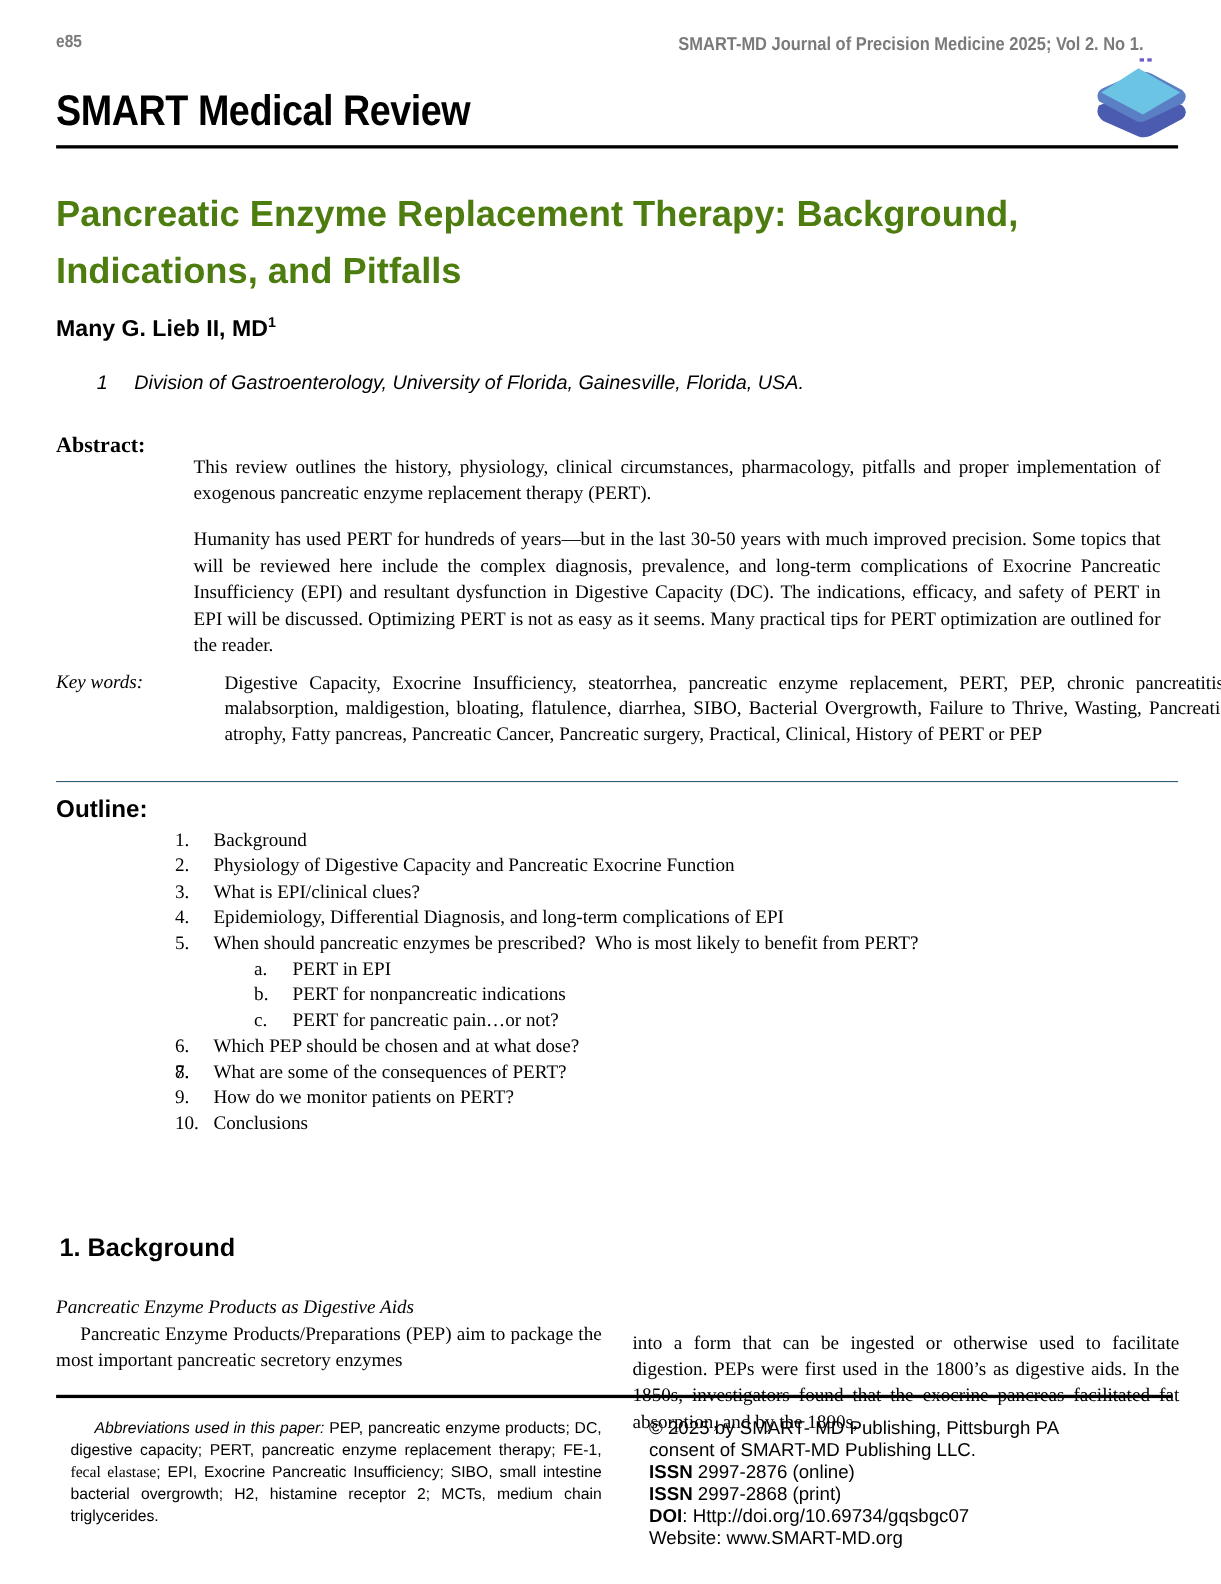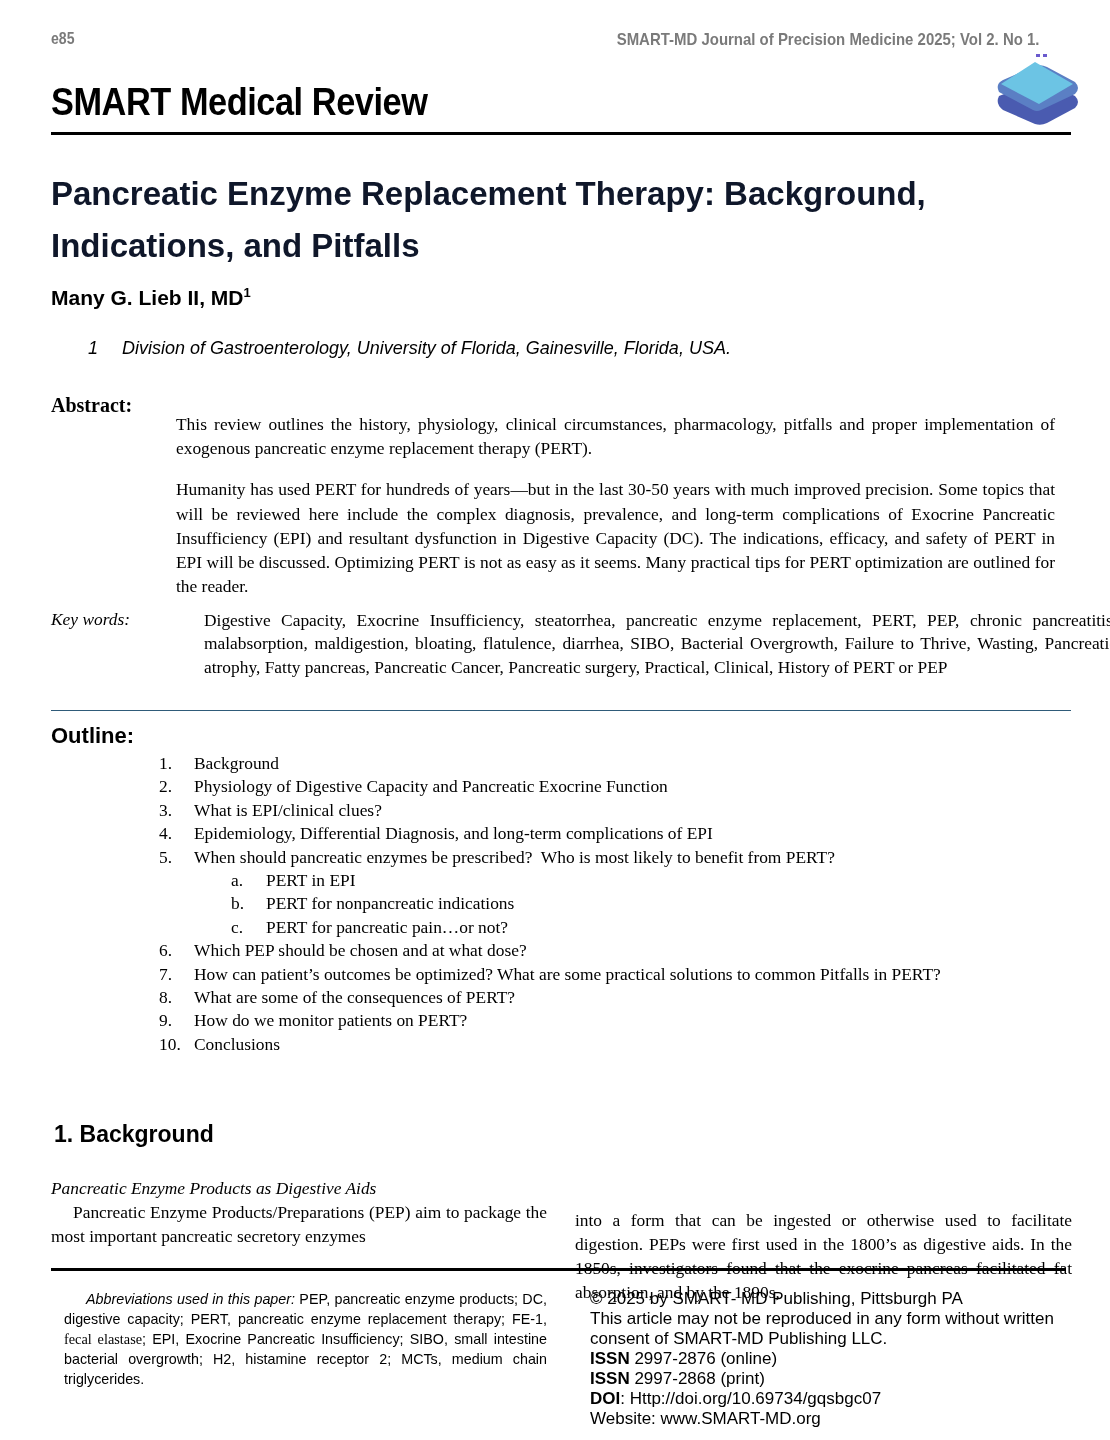--- a/index.html
+++ b/index.html
@@ -10,21 +10,21 @@
   .running-head { position: absolute; top: 30px; left: 51px; right: 40px; height: 22px; }
   .page-num { position: absolute; left: 0; top: 0; font-size: 16px; font-weight: bold; color: #7a7a7a; transform: scaleX(0.88); transform-origin: left; }
   .journal-name { position: absolute; right: 30px; top: 0; font-size: 17px; font-weight: bold; color: #7a7a7a; transform: scaleX(0.88); transform-origin: right; white-space: nowrap; }
   .dots { position: absolute; right: 20px; top: 13px; width: 14px; height: 4px; }
   .dots span { display: inline-block; width: 4px; height: 3px; background: #6a5acd; margin-right: 3px; }
 
   .brand { position: absolute; left: 51px; top: 80px; font-size: 39px; font-weight: bold; letter-spacing: -0.5px; transform: scaleX(0.88); transform-origin: left; white-space: nowrap; }
   .logo { position: absolute; left: 995px; top: 58px; width: 84px; height: 68px; }
   .header-rule { position: absolute; left: 51px; top: 132px; width: 1020px; height: 3px; background: #000; }
 
-  .title { position: absolute; left: 51px; top: 168px; width: 1030px; font-size: 33px; font-weight: bold; color: #0f172a; line-height: 52px; }
+  .title { position: absolute; left: 51px; top: 168px; width: 1030px; font-size: 33px; font-weight: bold; color: #4d7c0f; line-height: 52px; }
   .author { position: absolute; left: 51px; top: 285px; font-size: 21px; font-weight: bold; }
   .author sup { font-size: 13px; vertical-align: 8px; }
   .affil { position: absolute; left: 88px; top: 338px; font-size: 18px; font-style: italic; }
   .affil .num { display: inline-block; width: 34px; }
 
   .label-abstract { position: absolute; left: 51px; top: 394px; font-size: 20px; font-weight: bold; font-family: Liberation Serif, serif; }
   .abstract { position: absolute; left: 159px; top: 395px; width: 913px; font-size: 17.4px; line-height: 24.2px; text-align: justify; }
   .abstract p { margin: 17px; }
   .label-keywords { position: absolute; left: 51px; top: 609px; font-size: 17.4px; font-style: italic; }
   .keywords { position: absolute; left: 159px; top: 609px; width: 913px; font-size: 17.4px; line-height: 23.4px; text-align: justify; margin-left: 45px; }
@@ -92,38 +92,37 @@
 <div class="outline serif">
   <div class="ol-item"><span class="n">1.</span><span>Background</span></div>
   <div class="ol-item"><span class="n">2.</span><span>Physiology of Digestive Capacity and Pancreatic Exocrine Function</span></div>
   <div class="ol-item"><span class="n">3.</span><span>What is EPI/clinical clues?</span></div>
   <div class="ol-item"><span class="n">4.</span><span>Epidemiology, Differential Diagnosis, and long-term complications of EPI</span></div>
   <div class="ol-item"><span class="n">5.</span><span style="white-space:pre;">When should pancreatic enzymes be prescribed?  Who is most likely to benefit from PERT?</span></div>
   <div class="ol-sub"><span class="n">a.</span><span>PERT in EPI</span></div>
   <div class="ol-sub"><span class="n">b.</span><span>PERT for nonpancreatic indications</span></div>
   <div class="ol-sub"><span class="n">c.</span><span>PERT for pancreatic pain…or not?</span></div>
   <div class="ol-item"><span class="n">6.</span><span>Which PEP should be chosen and at what dose?</span></div>
-  <div class="ol-item"><span class="n">7.</span><span>How can patient’s outcomes be optimized? What are some practical solutions to common Pitfalls in PERT?</span></div>
+  <div class="ol-item"><span class="n">7.</span></div>
   <div class="ol-item"><span class="n">8.</span><span>What are some of the consequences of PERT?</span></div>
   <div class="ol-item"><span class="n">9.</span><span>How do we monitor patients on PERT?</span></div>
   <div class="ol-item"><span class="n">10.</span><span>Conclusions</span></div>
 </div>
 
 <h2 class="section-heading sans" style="margin:3px;">1. Background</h2>
 <div class="col-left serif">
   <div class="subhead">Pancreatic Enzyme Products as Digestive Aids</div>
   <div class="para">Pancreatic Enzyme Products/Preparations (PEP) aim to package the most important pancreatic secretory enzymes</div>
 </div>
 <div class="col-right serif">into a form that can be ingested or otherwise used to facilitate digestion. PEPs were first used in the 1800’s as digestive aids. In the 1850s, investigators found that the exocrine pancreas facilitated fat absorption, and by the 1890s,</div>
 
 <div class="footer-rule"></div>
 <div class="abbrev sans">
   <span style="display:inline-block;width:22px;"></span><span class="it">Abbreviations used in this paper:</span><span> PEP, pancreatic enzyme products; DC, digestive capacity; PERT, pancreatic enzyme replacement therapy; FE-1, </span><span class="fe">fecal elastase</span><span>; EPI, Exocrine Pancreatic Insufficiency; SIBO, small intestine bacterial overgrowth; H2, histamine receptor 2; MCTs, medium chain triglycerides.</span>
 </div>
 <div class="pubinfo sans">
   <div>© 2025 by SMART- MD Publishing, Pittsburgh PA</div>
-  <div>This article may not be reproduced in any form without written</div>
   <div>consent of SMART-MD Publishing LLC.</div>
   <div><b>ISSN</b><span> 2997-2876 (online)</span></div>
   <div><b>ISSN</b><span> 2997-2868 (print)</span></div>
   <div><b>DOI</b><span>: Http://doi.org/10.69734/gqsbgc07</span></div>
   <div>Website: www.SMART-MD.org</div>
 </div>
 
 </body></html>

